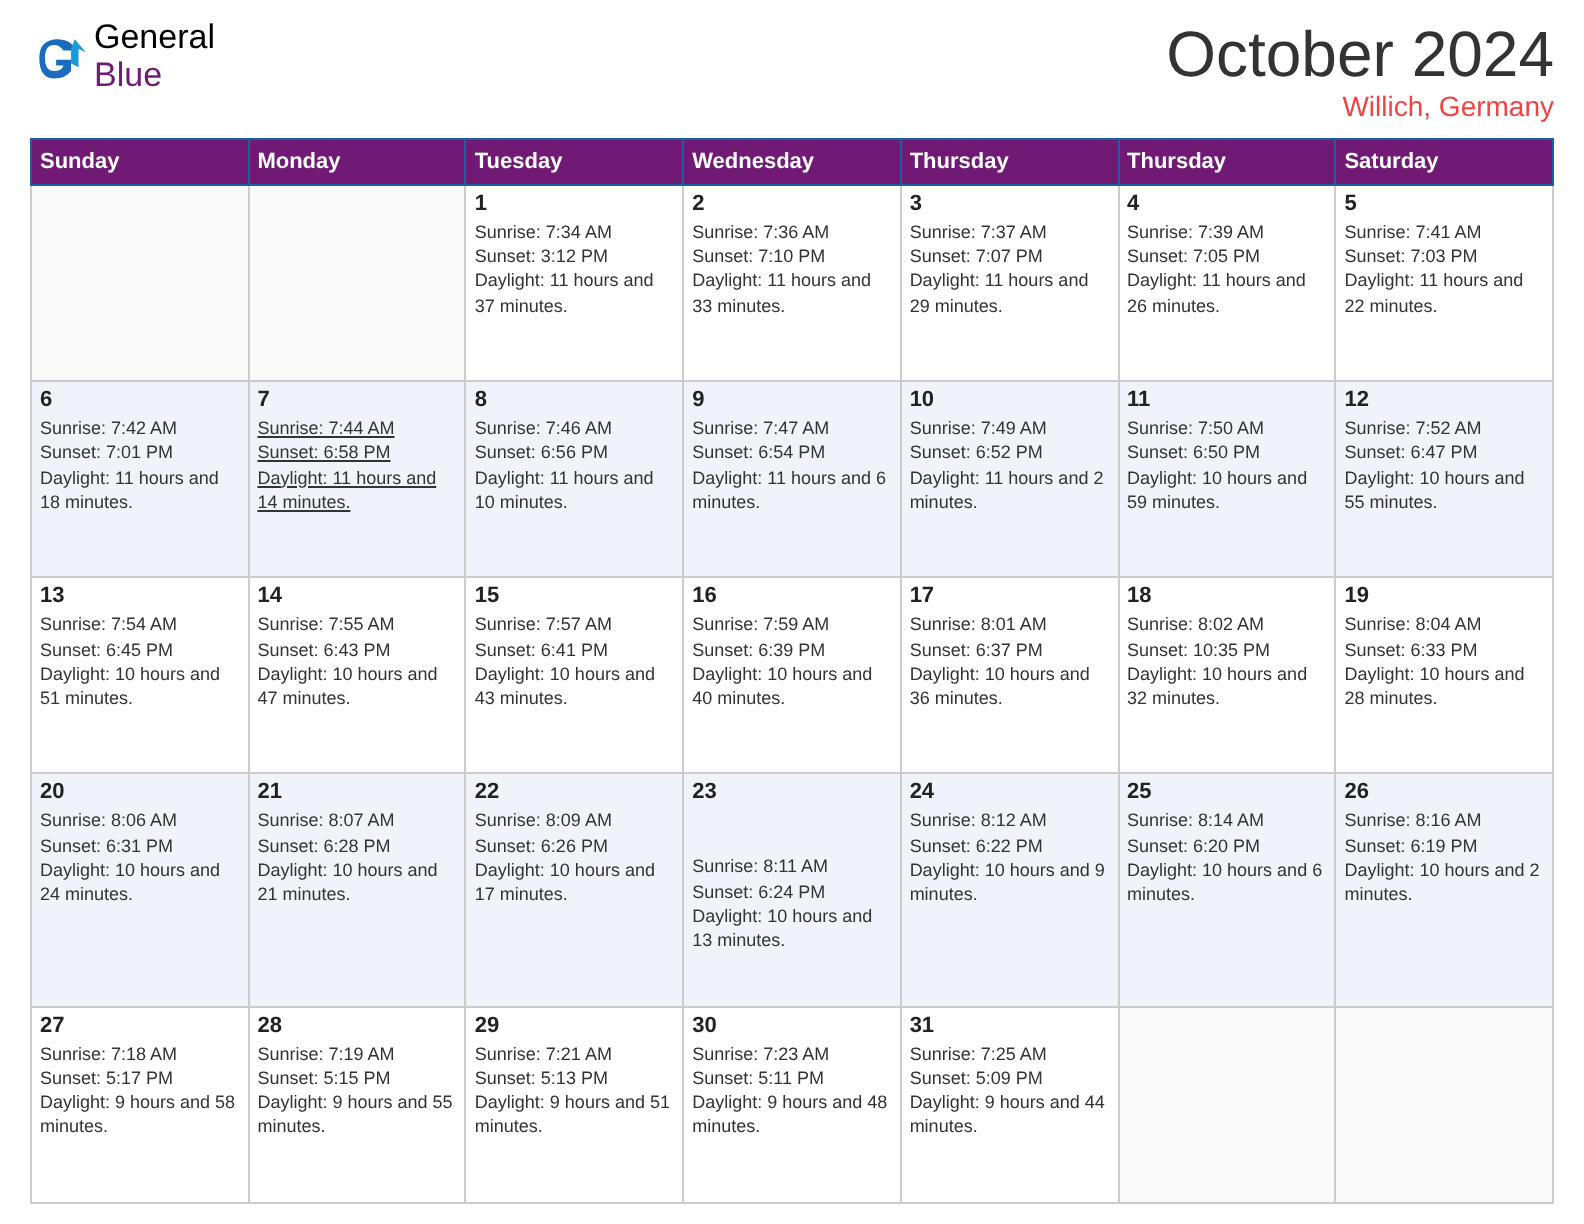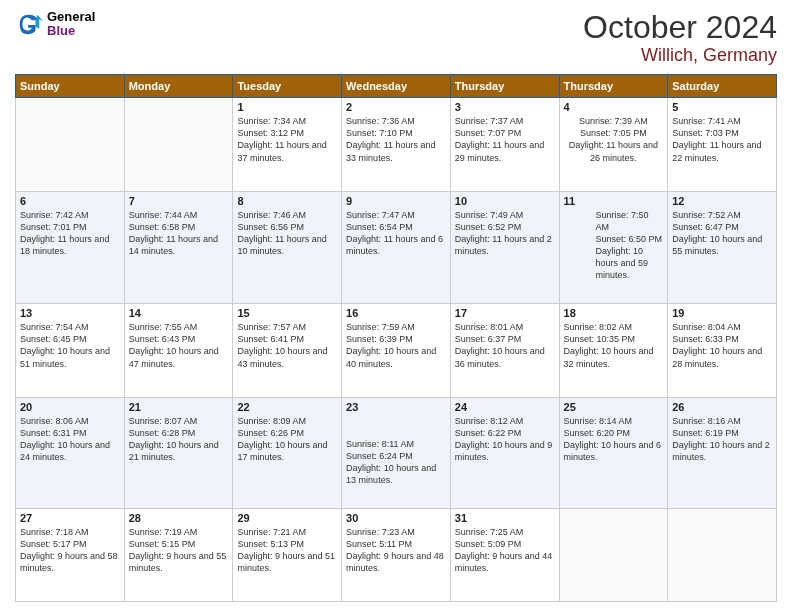--- a/index.html
+++ b/index.html
@@ -22,44 +22,44 @@
       justify-content: space-between;
       align-items: flex-start;
       margin-bottom: 8px;
     }
     .logo {
       display: flex;
       align-items: center;
       gap: 4px;
     }
     .logo-text {
-      font-size: 13px;
-      font-weight: bold;
+      font-size: 17px;
+      font-weight: normal;
       color: #000;
       line-height: 1.1;
     }
     .logo-text span {
       color: #701a75;
     }
     .logo-icon {
       width: 28px;
       height: 28px;
     }
     .title-block {
       text-align: right;
     }
     .month-year {
       font-size: 32px;
       font-weight: normal;
       color: #333;
       line-height: 1.1;
     }
     .location {
-      font-size: 18px;
-      color: #7f1d1d;
+      font-size: 14px;
+      color: #ef4444;
     }
     .calendar {
       flex: 1;
       border: 1px solid #ccc;
       border-collapse: collapse;
       width: 100%;
       table-layout: fixed;
     }
     .calendar th {
       background: #2B7CD3;
@@ -93,21 +93,21 @@
       line-height: 1.35;
       color: #333;
     }
     tr:nth-child(odd) td {
       background: #ffffff;
     }
     tr:nth-child(even) td {
       background: #f0f4fa;
     }
     .calendar thead tr th {
-      background: #a16207;
+      background: #701a75;
     }
   </style>
 </head>
 <body>
 
 <div class="page">
   <div class="header">
     <div class="logo">
       <svg class="logo-icon" viewBox="0 0 30 30" xmlns="http://www.w3.org/2000/svg">
         <path d="M5 15 Q5 5 15 5 Q22 5 25 11 L18 11 Q16 8 13 8 Q8 8 8 15 Q8 22 13 22 Q17 22 18 19 L14 19 L14 16 L22 16 L22 22 Q19 26 13 26 Q5 26 5 15Z" fill="#1a6bbf"></path>
@@ -153,41 +153,41 @@
 Daylight: 11 hours and 33 minutes.</div>
           </td>
           <td>
             <span class="day-num">3</span>
             <div class="day-detail" style="white-space: pre-line;">Sunrise: 7:37 AM
 Sunset: 7:07 PM
 Daylight: 11 hours and 29 minutes.</div>
           </td>
           <td>
             <span class="day-num">4</span>
-            <div class="day-detail" style="white-space: pre-line; text-align: center;">Sunrise: 7:39 AM
+            <div class="day-detail" style="white-space: pre-line;">Sunrise: 7:39 AM
 Sunset: 7:05 PM
 Daylight: 11 hours and 26 minutes.</div>
           </td>
           <td>
             <span class="day-num">5</span>
             <div class="day-detail" style="white-space: pre-line;">Sunrise: 7:41 AM
 Sunset: 7:03 PM
 Daylight: 11 hours and 22 minutes.</div>
           </td>
         </tr>
         <tr>
           <td>
             <span class="day-num">6</span>
             <div class="day-detail" style="white-space: pre-line;">Sunrise: 7:42 AM
 Sunset: 7:01 PM
 Daylight: 11 hours and 18 minutes.</div>
           </td>
           <td>
             <span class="day-num">7</span>
-            <div class="day-detail" style="white-space: pre-line;">Sunrise: 7:44 AM
+            <div class="day-detail" style="white-space: pre-line; text-decoration: underline;">Sunrise: 7:44 AM
 Sunset: 6:58 PM
 Daylight: 11 hours and 14 minutes.</div>
           </td>
           <td>
             <span class="day-num">8</span>
             <div class="day-detail" style="white-space: pre-line;">Sunrise: 7:46 AM
 Sunset: 6:56 PM
 Daylight: 11 hours and 10 minutes.</div>
           </td>
           <td>
@@ -197,21 +197,21 @@
 Daylight: 11 hours and 6 minutes.</div>
           </td>
           <td>
             <span class="day-num">10</span>
             <div class="day-detail" style="white-space: pre-line;">Sunrise: 7:49 AM
 Sunset: 6:52 PM
 Daylight: 11 hours and 2 minutes.</div>
           </td>
           <td>
             <span class="day-num">11</span>
-            <div class="day-detail" style="white-space: pre-line; margin-left: 32px;">Sunrise: 7:50 AM
+            <div class="day-detail" style="white-space: pre-line;">Sunrise: 7:50 AM
 Sunset: 6:50 PM
 Daylight: 10 hours and 59 minutes.</div>
           </td>
           <td>
             <span class="day-num">12</span>
             <div class="day-detail" style="white-space: pre-line;">Sunrise: 7:52 AM
 Sunset: 6:47 PM
 Daylight: 10 hours and 55 minutes.</div>
           </td>
         </tr>

